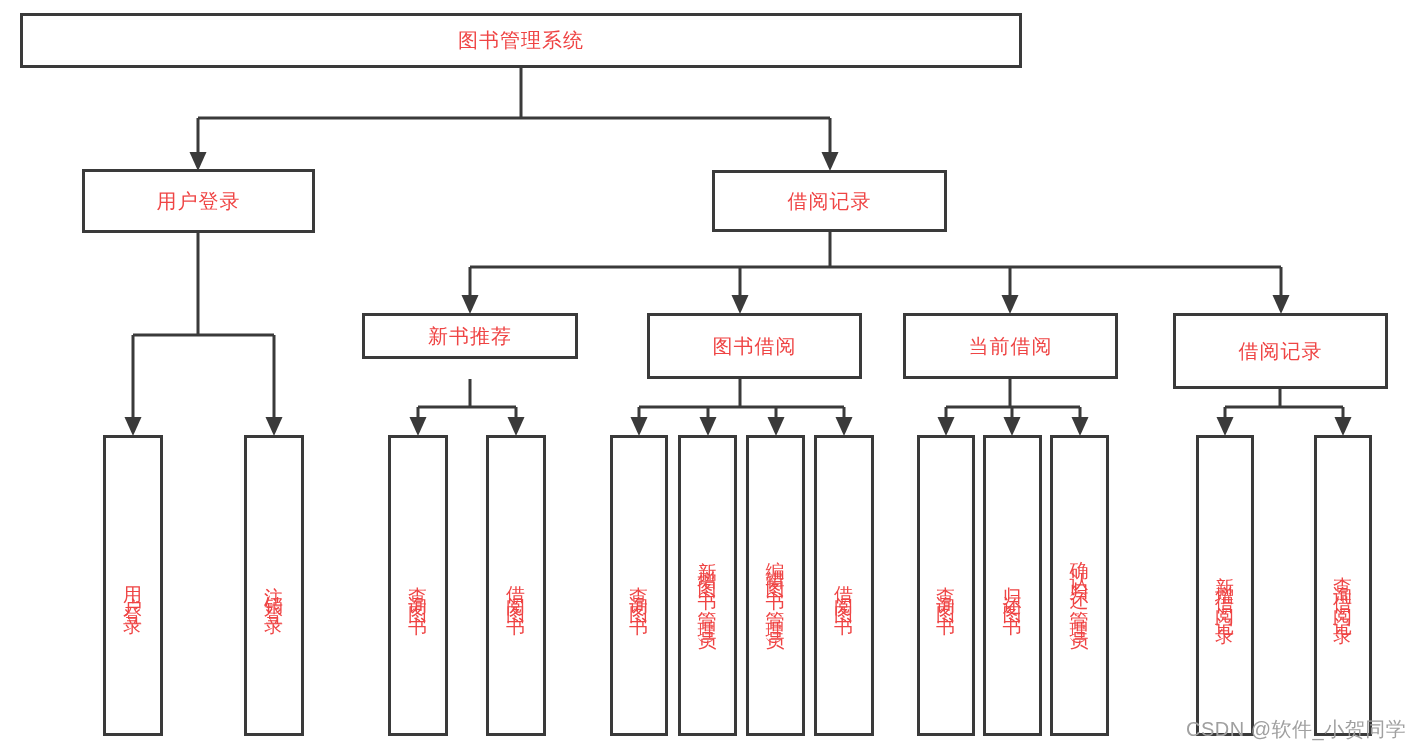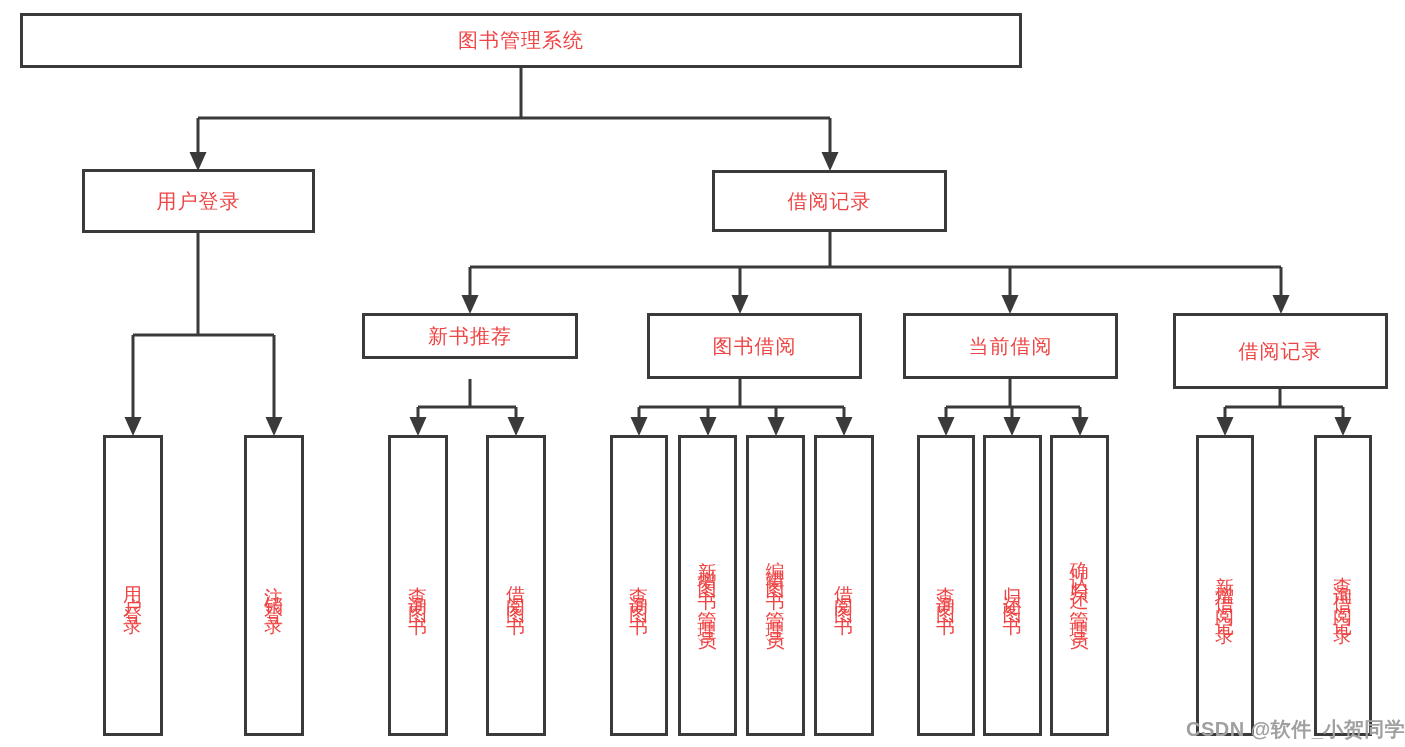--- a/index.html
+++ b/index.html
@@ -40,21 +40,20 @@
   }
   #watermark {
     position: absolute;
     left: 1186px;
     top: 716px;
     z-index: 3;
     font-size: 20px;
     color: #a0a0a0;
     letter-spacing: 0.5px;
     white-space: nowrap;
-    font-weight: bold;
   }
 </style>
 </head>
 <body>
 
 <div id="stage">
 
   <svg id="wires" viewBox="0 0 1405 747" xmlns="http://www.w3.org/2000/svg">
     <path fill="none" stroke="#3a3a3a" stroke-width="3" d="M521 68 V118 M198 118 H830 M198 118 V154 M830 118 V154
          M198 233 V335 M133 335 H274 M133 335 V419 M274 335 V419

